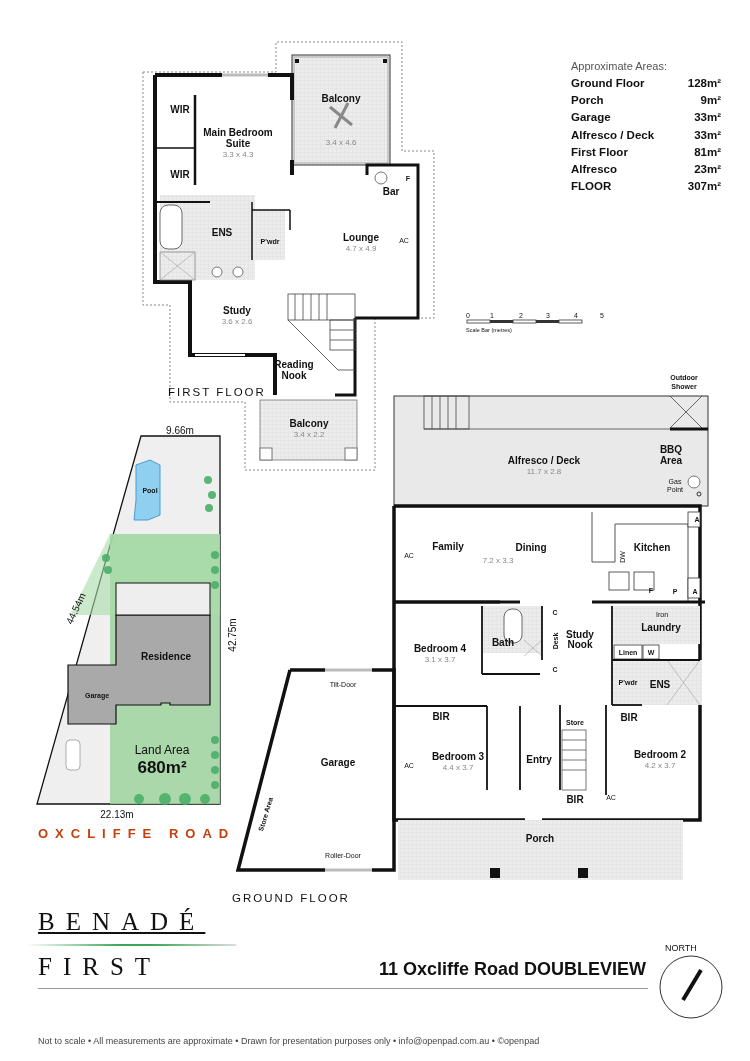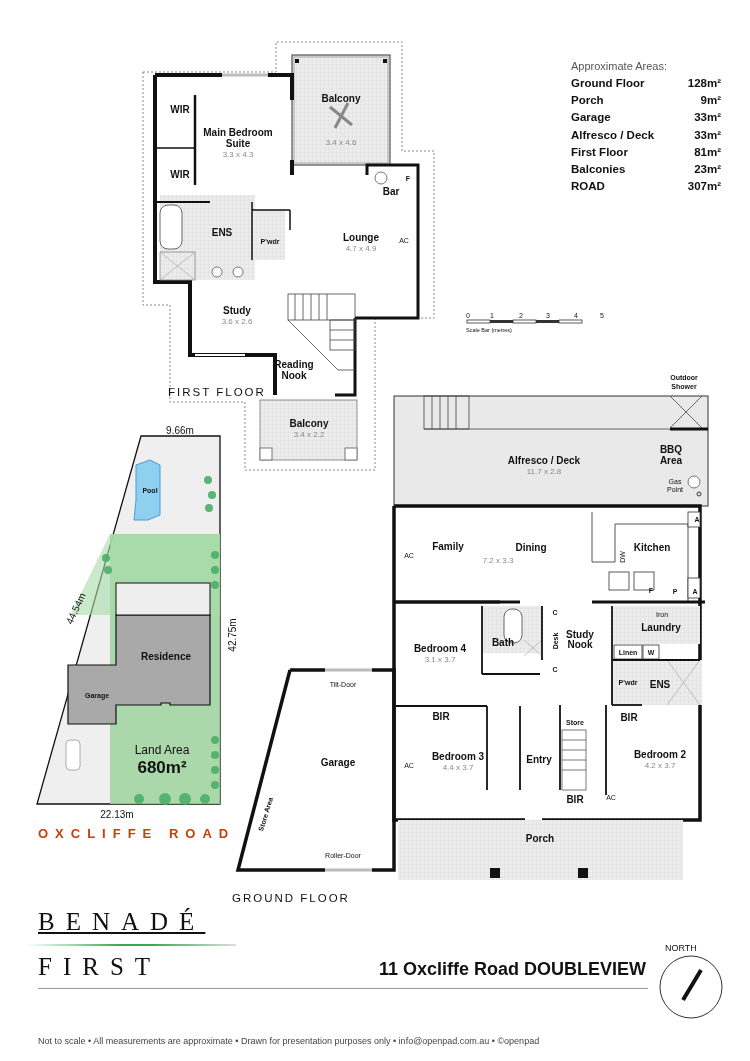--- a/index.html
+++ b/index.html
@@ -308,25 +308,25 @@
     </div>
   <div class="row">
       <span>Alfresco / Deck</span>
       <span>33m²</span>
     </div>
   <div class="row">
       <span>First Floor</span>
       <span>81m²</span>
     </div>
   <div class="row">
-      <span>Balconies</span>
+      <span>Alfresco</span>
       <span>23m²</span>
     </div>
   <div class="row">
-      <span>ROAD</span>
+      <span>FLOOR</span>
       <span>307m²</span>
     </div>
 </div>
 
 <div class="brand" style="top:908px;text-decoration:underline;">BENADÉ</div>
 <div class="brand-line"></div>
 <div class="brand" style="top:953px;">FIRST</div>
 <div class="address">11 Oxcliffe Road DOUBLEVIEW</div>
 <div class="hr"></div>
 <div class="footer">Not to scale  •  All measurements are approximate  •  Drawn for presentation purposes only  •  info@openpad.com.au  •  ©openpad</div>

